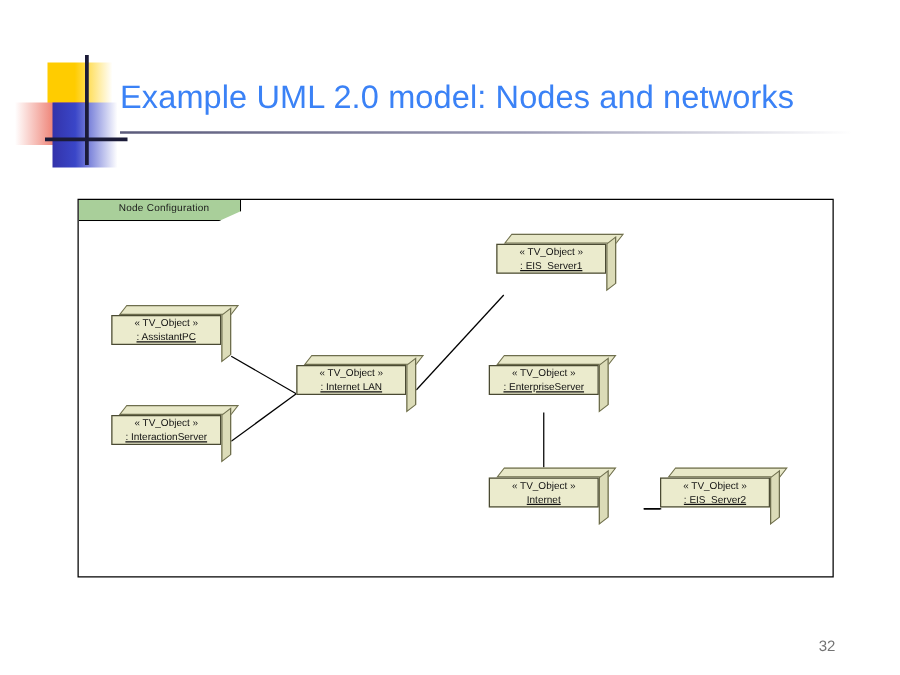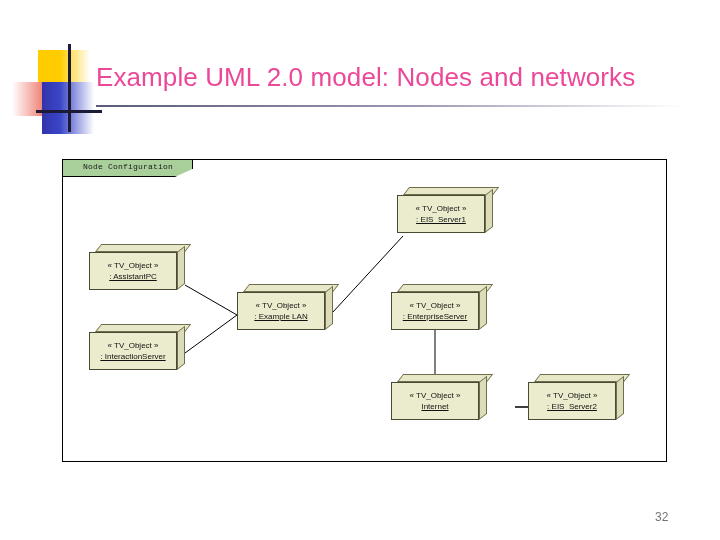--- a/index.html
+++ b/index.html
@@ -55,21 +55,21 @@
     background: #1b1b38;
   }
 
   
   #page-title {
     position: absolute;
     left: 96px;
     top: 62px;
     width: 600px;
     font-size: 26px;
-    color: #ec4899;
+    color: #3b82f6;
     white-space: nowrap;
     letter-spacing: 0.1px;
   }
   #title-rule {
     position: absolute;
     left: 96px;
     top: 105px;
     width: 586px;
     height: 2px;
     background: linear-gradient(to right, #5a5a7a 0%, #9a9ab4 55%, #ffffff 100%);
@@ -94,27 +94,26 @@
     width: 130px;
     background: #a9cf9a;
     border-right: 1.5px solid #000000;
     border-bottom: 1.5px solid #000000;
     box-sizing: border-box;
     
     clip-path: polygon(0 0, 100% 0, 100% 52%, 86% 100%, 0 100%);
   }
   #frame-label-text {
     position: absolute;
-    left: 20px;
+    left: 32px;
     top: 2px;
     font-size: 8px;
     color: #1a1a1a;
     letter-spacing: 0.2px;
     white-space: nowrap;
-    font-family: Liberation Mono, monospace;
   }
 
   
   .uml-node {
     position: absolute;
     width: 96px;
     height: 54px;
   }
   
   .node-face-top {
@@ -135,21 +134,21 @@
     background: #dcdcb8;
     border: 1px solid #6e6e4e;
     box-sizing: border-box;
     transform: skewY(-38deg);
     transform-origin: top left;
   }
   
   .node-face-front {
     position: absolute;
     left: 0; top: 8px;
-    width: 88px; height: 38px;
+    width: 88px; height: 24px;
     background: #ebebcd;
     border: 1px solid #4a4a33;
     box-sizing: border-box;
     display: flex;
     flex-direction: column;
     align-items: center;
     justify-content: center;
   }
   .node-stereotype {
     font-size: 8px;
@@ -233,21 +232,21 @@
       <div class="node-stereotype">« TV_Object »</div>
       <div class="node-instance">: AssistantPC</div>
     </div>
   </div>
 
   <div class="uml-node" style="left:174px; top:124px;">
     <div class="node-face-top"></div>
     <div class="node-face-right"></div>
     <div class="node-face-front">
       <div class="node-stereotype">« TV_Object »</div>
-      <div class="node-instance">: Example LAN</div>
+      <div class="node-instance">: Internet LAN</div>
     </div>
   </div>
 
   <div class="uml-node" style="left:328px; top:124px;">
     <div class="node-face-top"></div>
     <div class="node-face-right"></div>
     <div class="node-face-front">
       <div class="node-stereotype">« TV_Object »</div>
       <div class="node-instance">: EnterpriseServer</div>
     </div>

